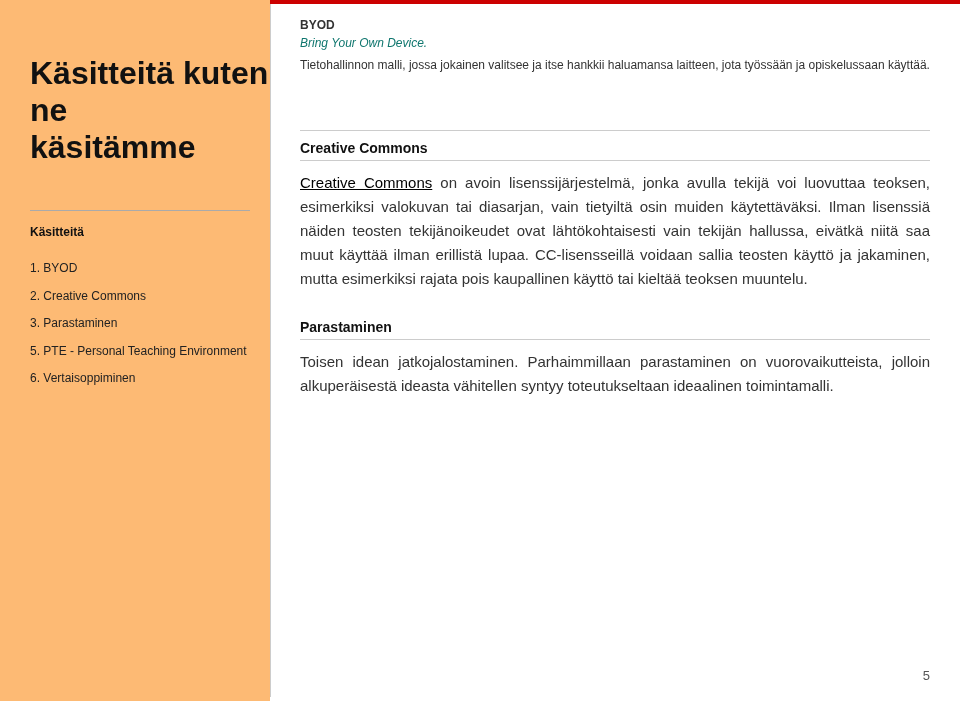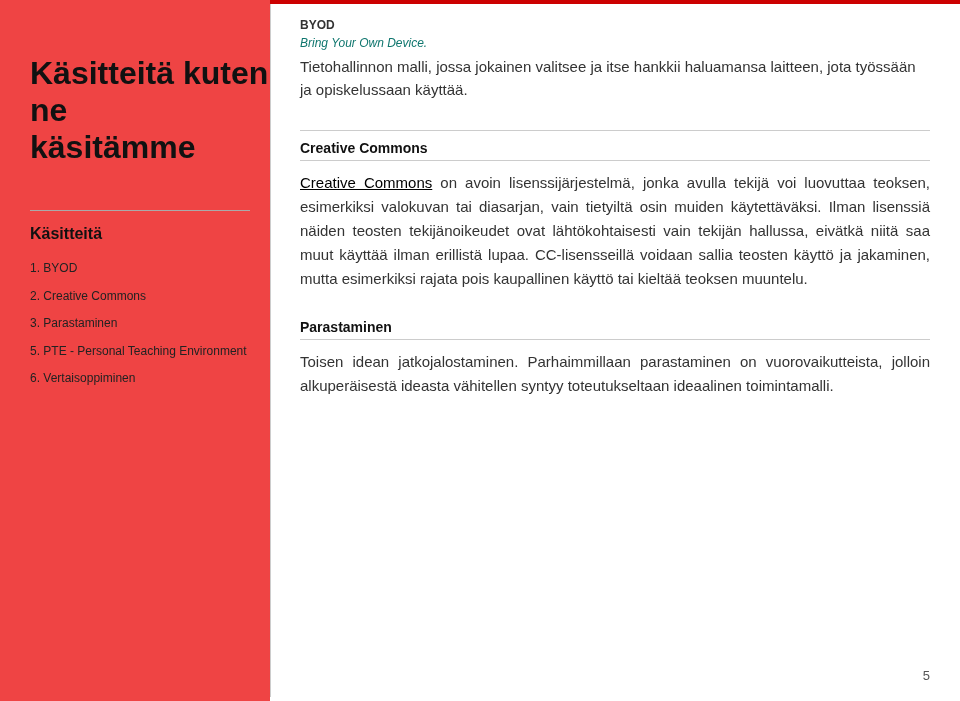--- a/index.html
+++ b/index.html
@@ -37,21 +37,21 @@
       font-weight: normal;
     }
 
     
     .left-column {
       position: absolute;
       top: 0;
       left: 0;
       width: 270px;
       height: 701px;
-      background: #ef4444;
+      background: #fdba74;
     }
 
     
     .main-title {
       position: absolute;
       top: 55px;
       left: 30px;
       width: 240px;
     }
 
@@ -70,21 +70,21 @@
       width: 220px;
       height: 1px;
       background: #aaa;
     }
 
     
     .kasitteit-heading {
       position: absolute;
       top: 225px;
       left: 30px;
-      font-size: 16px;
+      font-size: 12px;
       font-weight: bold;
       color: #111;
     }
 
     
     .nav-list {
       position: absolute;
       top: 255px;
       left: 30px;
       width: 230px;
@@ -123,21 +123,21 @@
     }
 
     .byod-subtitle {
       font-size: 12px;
       color: #0f766e;
       font-style: italic;
       margin-bottom: 6px;
     }
 
     .byod-text {
-      font-size: 15px;
+      font-size: 12px;
       color: #333;
       line-height: 1.5;
     }
 
     
     .vertical-divider {
       position: absolute;
       top: 4px;
       left: 270px;
       width: 1px;

